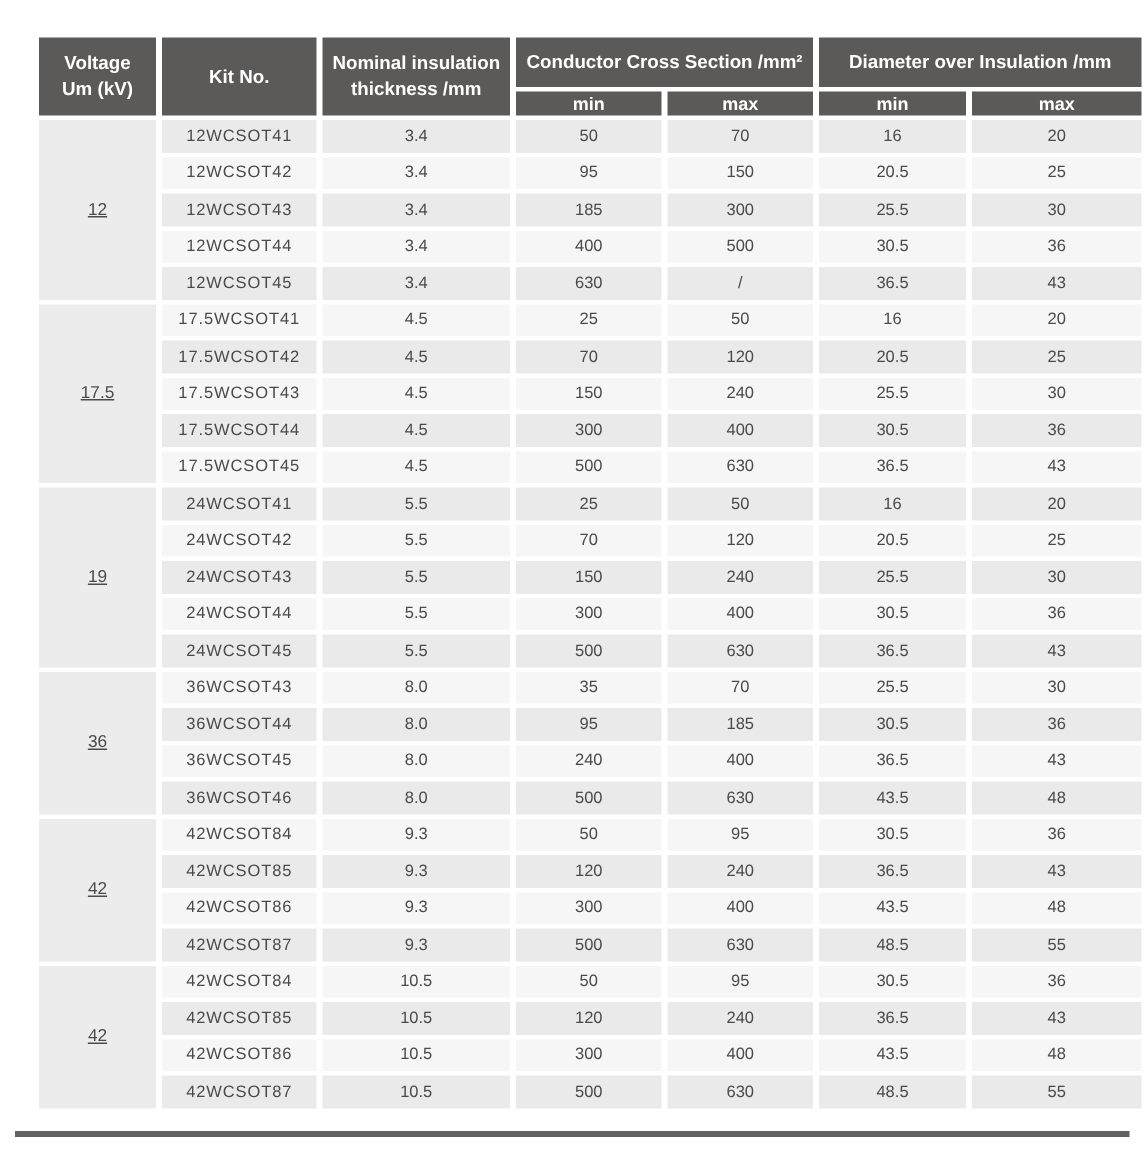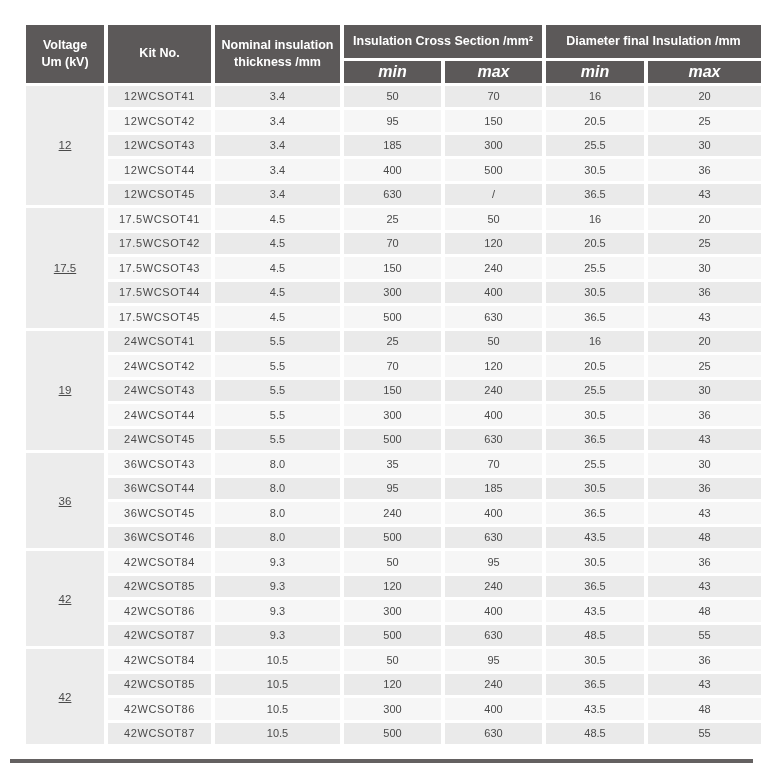--- a/index.html
+++ b/index.html
@@ -30,21 +30,21 @@
     background: #5c5959;
     color: #ffffff;
     font-weight: bold;
     font-size: 12.5px;
     text-align: center;
     vertical-align: middle;
     padding: 0 2px;
     line-height: 1.35;
   }
   table.spec thead tr.group-row th { height: 33px; }
-  table.spec thead tr.sub-row th { height: 14px; font-size: 16px; font-style: italic; }
+  table.spec thead tr.sub-row th { height: 14px; font-size: 12px; }
   table.spec th.pre { white-space: pre-line; }
   table.spec td {
     font-size: 11px;
     color: #4a4a4a;
     text-align: center;
     vertical-align: middle;
     height: 21.5px;
     padding: 0 2px;
   }
   table.spec tbody tr:nth-child(odd) td { background: #eaeaea; }
@@ -82,22 +82,22 @@
         <col style="width:98px">
         <col>
       </colgroup>
       <thead>
         <tr class="group-row">
           <th rowspan="2" class="pre">Voltage
 Um (kV)</th>
           <th rowspan="2">Kit No.</th>
           <th rowspan="2" class="pre">Nominal insulation
 thickness /mm</th>
-          <th colspan="2">Insulation Cross Section /mm²</th>
-          <th colspan="2">Diameter final Insulation /mm</th>
+          <th colspan="2">Conductor Cross Section /mm²</th>
+          <th colspan="2">Diameter over Insulation /mm</th>
         </tr>
         <tr class="sub-row">
           <th>min</th>
           <th>max</th>
           <th>min</th>
           <th>max</th>
         </tr>
       </thead>
       <tbody>
 

